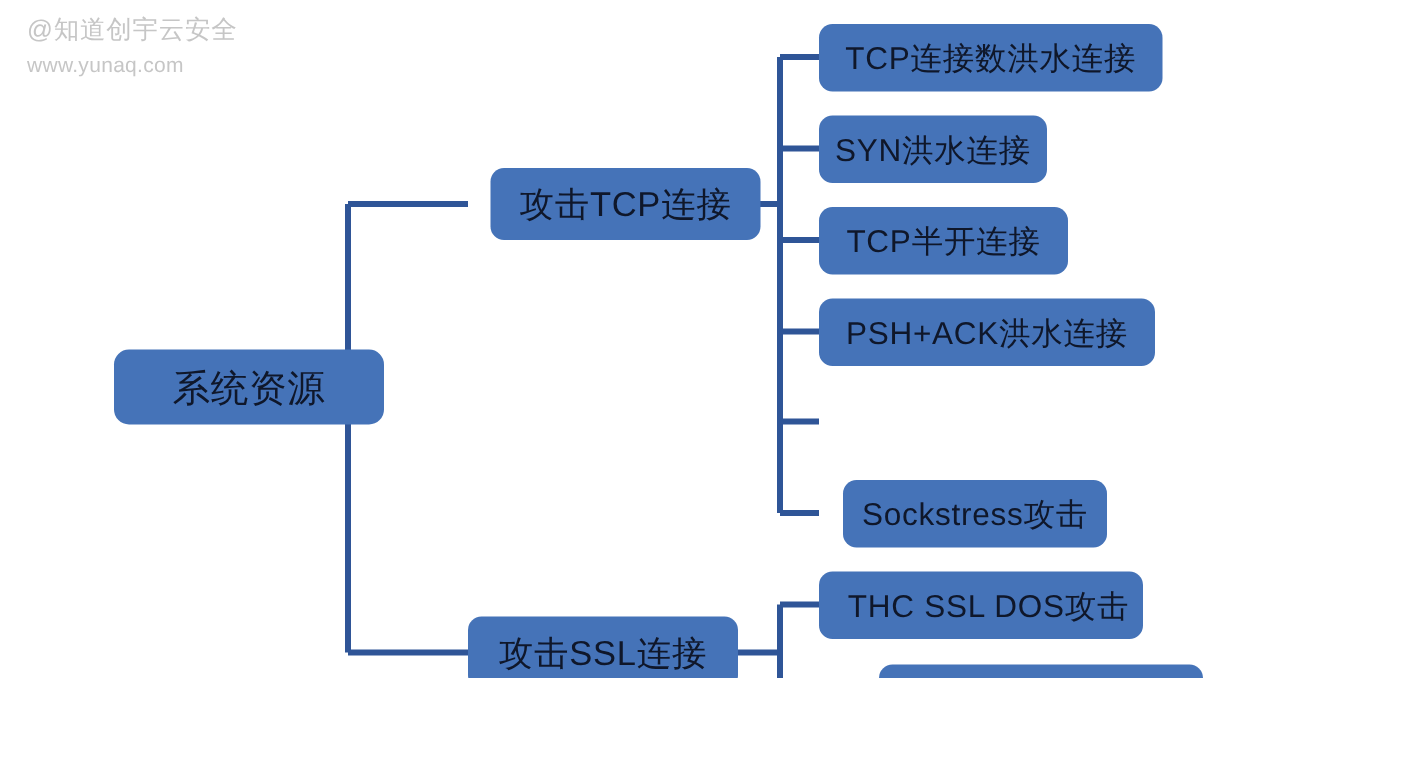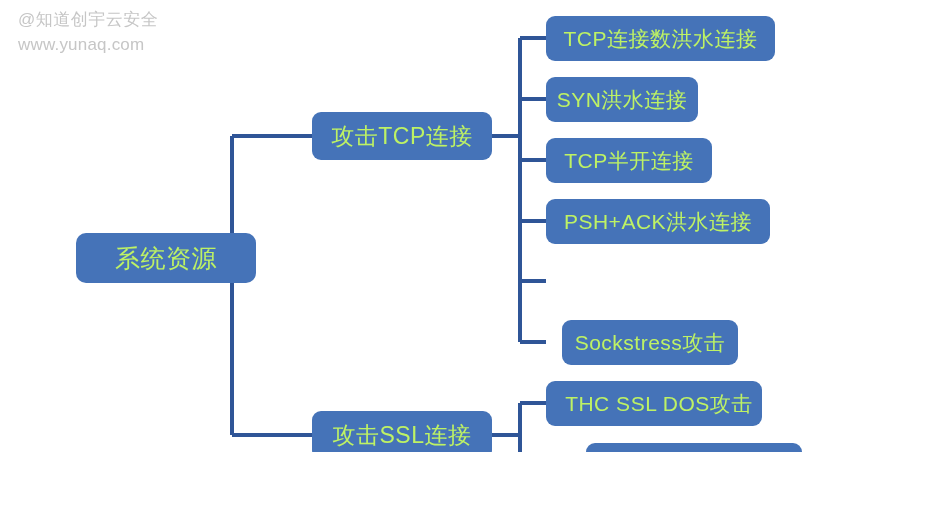--- a/index.html
+++ b/index.html
@@ -25,21 +25,21 @@
     line-height: 1.45;
     user-select: none;
     pointer-events: none;
   }
   .wm-corner .wm-line1 {
     font-size: 17px;
     letter-spacing: 0.5px;
     display: block;
   }
   .wm-corner .wm-line2 {
-    font-size: 17px;
+    font-size: 14px;
     letter-spacing: 0.2px;
     display: block;
   }
   .wm-big {
     position: absolute;
     left: 632px;
     top: 448px;
     font-size: 31px;
     color: #c9c9c9;
     white-space: nowrap;
@@ -55,21 +55,21 @@
     top: 0;
     width: 949px;
     height: 505px;
   }
 
   
   .node {
     position: absolute;
     box-sizing: border-box;
     background: #4573b8;
-    color: #bef264;
+    color: #0f172a;
     border-radius: 9px;
     display: flex;
     align-items: center;
     justify-content: center;
     white-space: nowrap;
     padding: 0 14px;
     letter-spacing: 0.5px;
   }
   .node.root {
     font-size: 25px;
@@ -115,21 +115,21 @@
       <path d="M520,403 L520,465"></path>
       <path d="M520,403 L546,403"></path>
       <path d="M520,465 L546,465"></path>
     </g>
   </svg>
 
   <div class="node root" style="left:36px; top:233px; width:180px; height:50px;margin-left:40px;">
     <span>系统资源</span>
   </div>
 
-  <div class="node lvl2" style="left:312px; top:112px; width:180px; height:48px;">
+  <div class="node lvl2" style="left:327px; top:112px; width:180px; height:48px;">
     <span>攻击TCP连接</span>
   </div>
 
   <div class="node lvl2" style="left:312px; top:411px; width:180px; height:48px;">
     <span>攻击SSL连接</span>
   </div>
 
   <div class="node leaf" style="left:546px; top:16px; width:229px; height:45px;">
     <span>TCP连接数洪水连接</span>
   </div>

